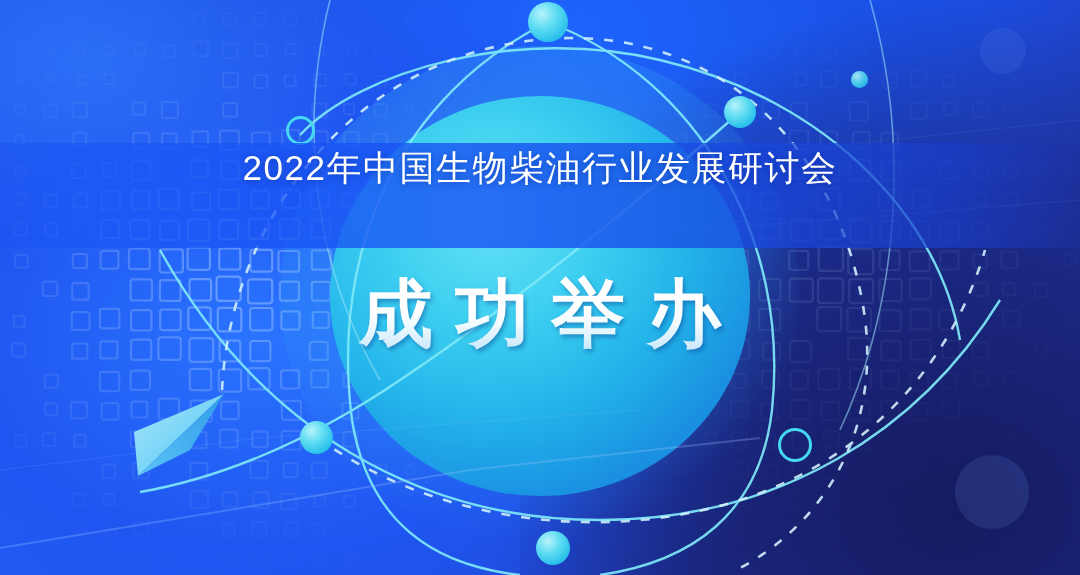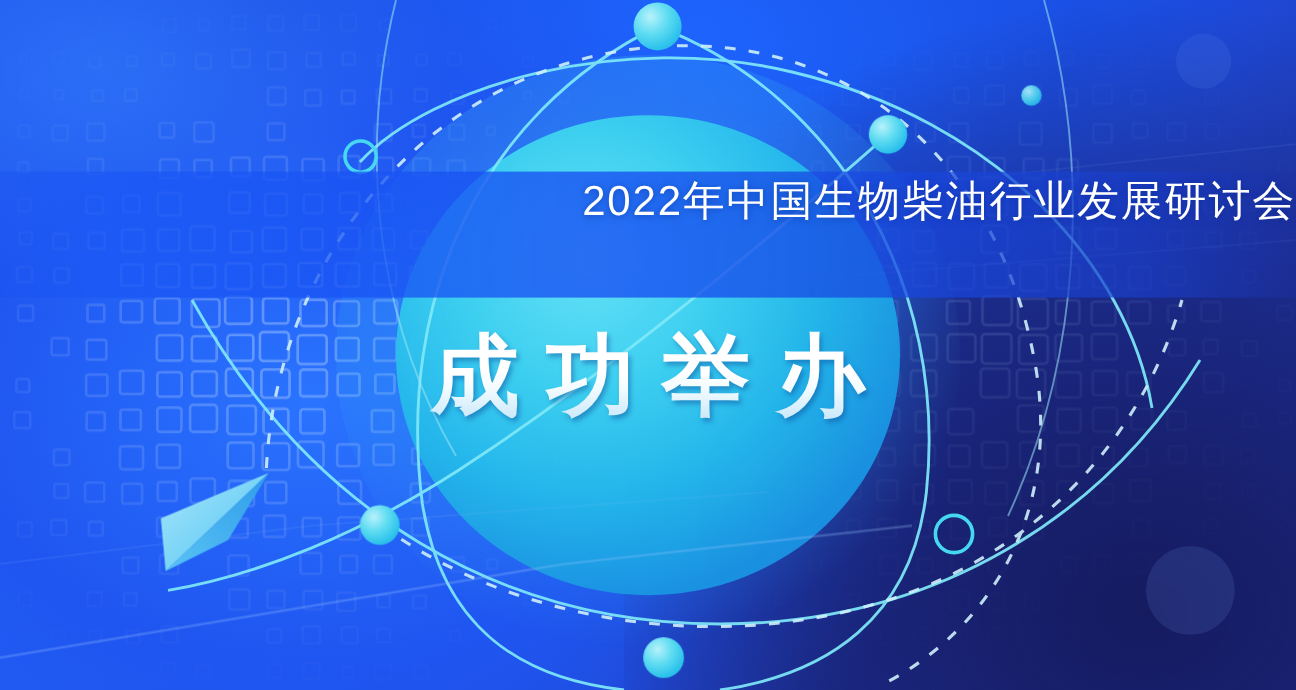--- a/index.html
+++ b/index.html
@@ -74,21 +74,21 @@
        rgba(26,86,245,.72) 10%,
        rgba(24,80,242,.80) 50%,
        rgba(26,62,200,.70) 88%,
        rgba(28,48,160,.46) 100%);
   }
 
   
   .title-wrap{
     position:absolute;
     left:0; right:0; top:143px;
-    text-align:right;
+    text-align:center;
   }
   .title-line{
     color:#ffffff;
     font-size:35px;
     line-height:50px;
     letter-spacing:1.5px;
     font-weight:500;
     text-shadow:0 1px 6px rgba(10,40,140,.55);
     white-space:nowrap;
   }

